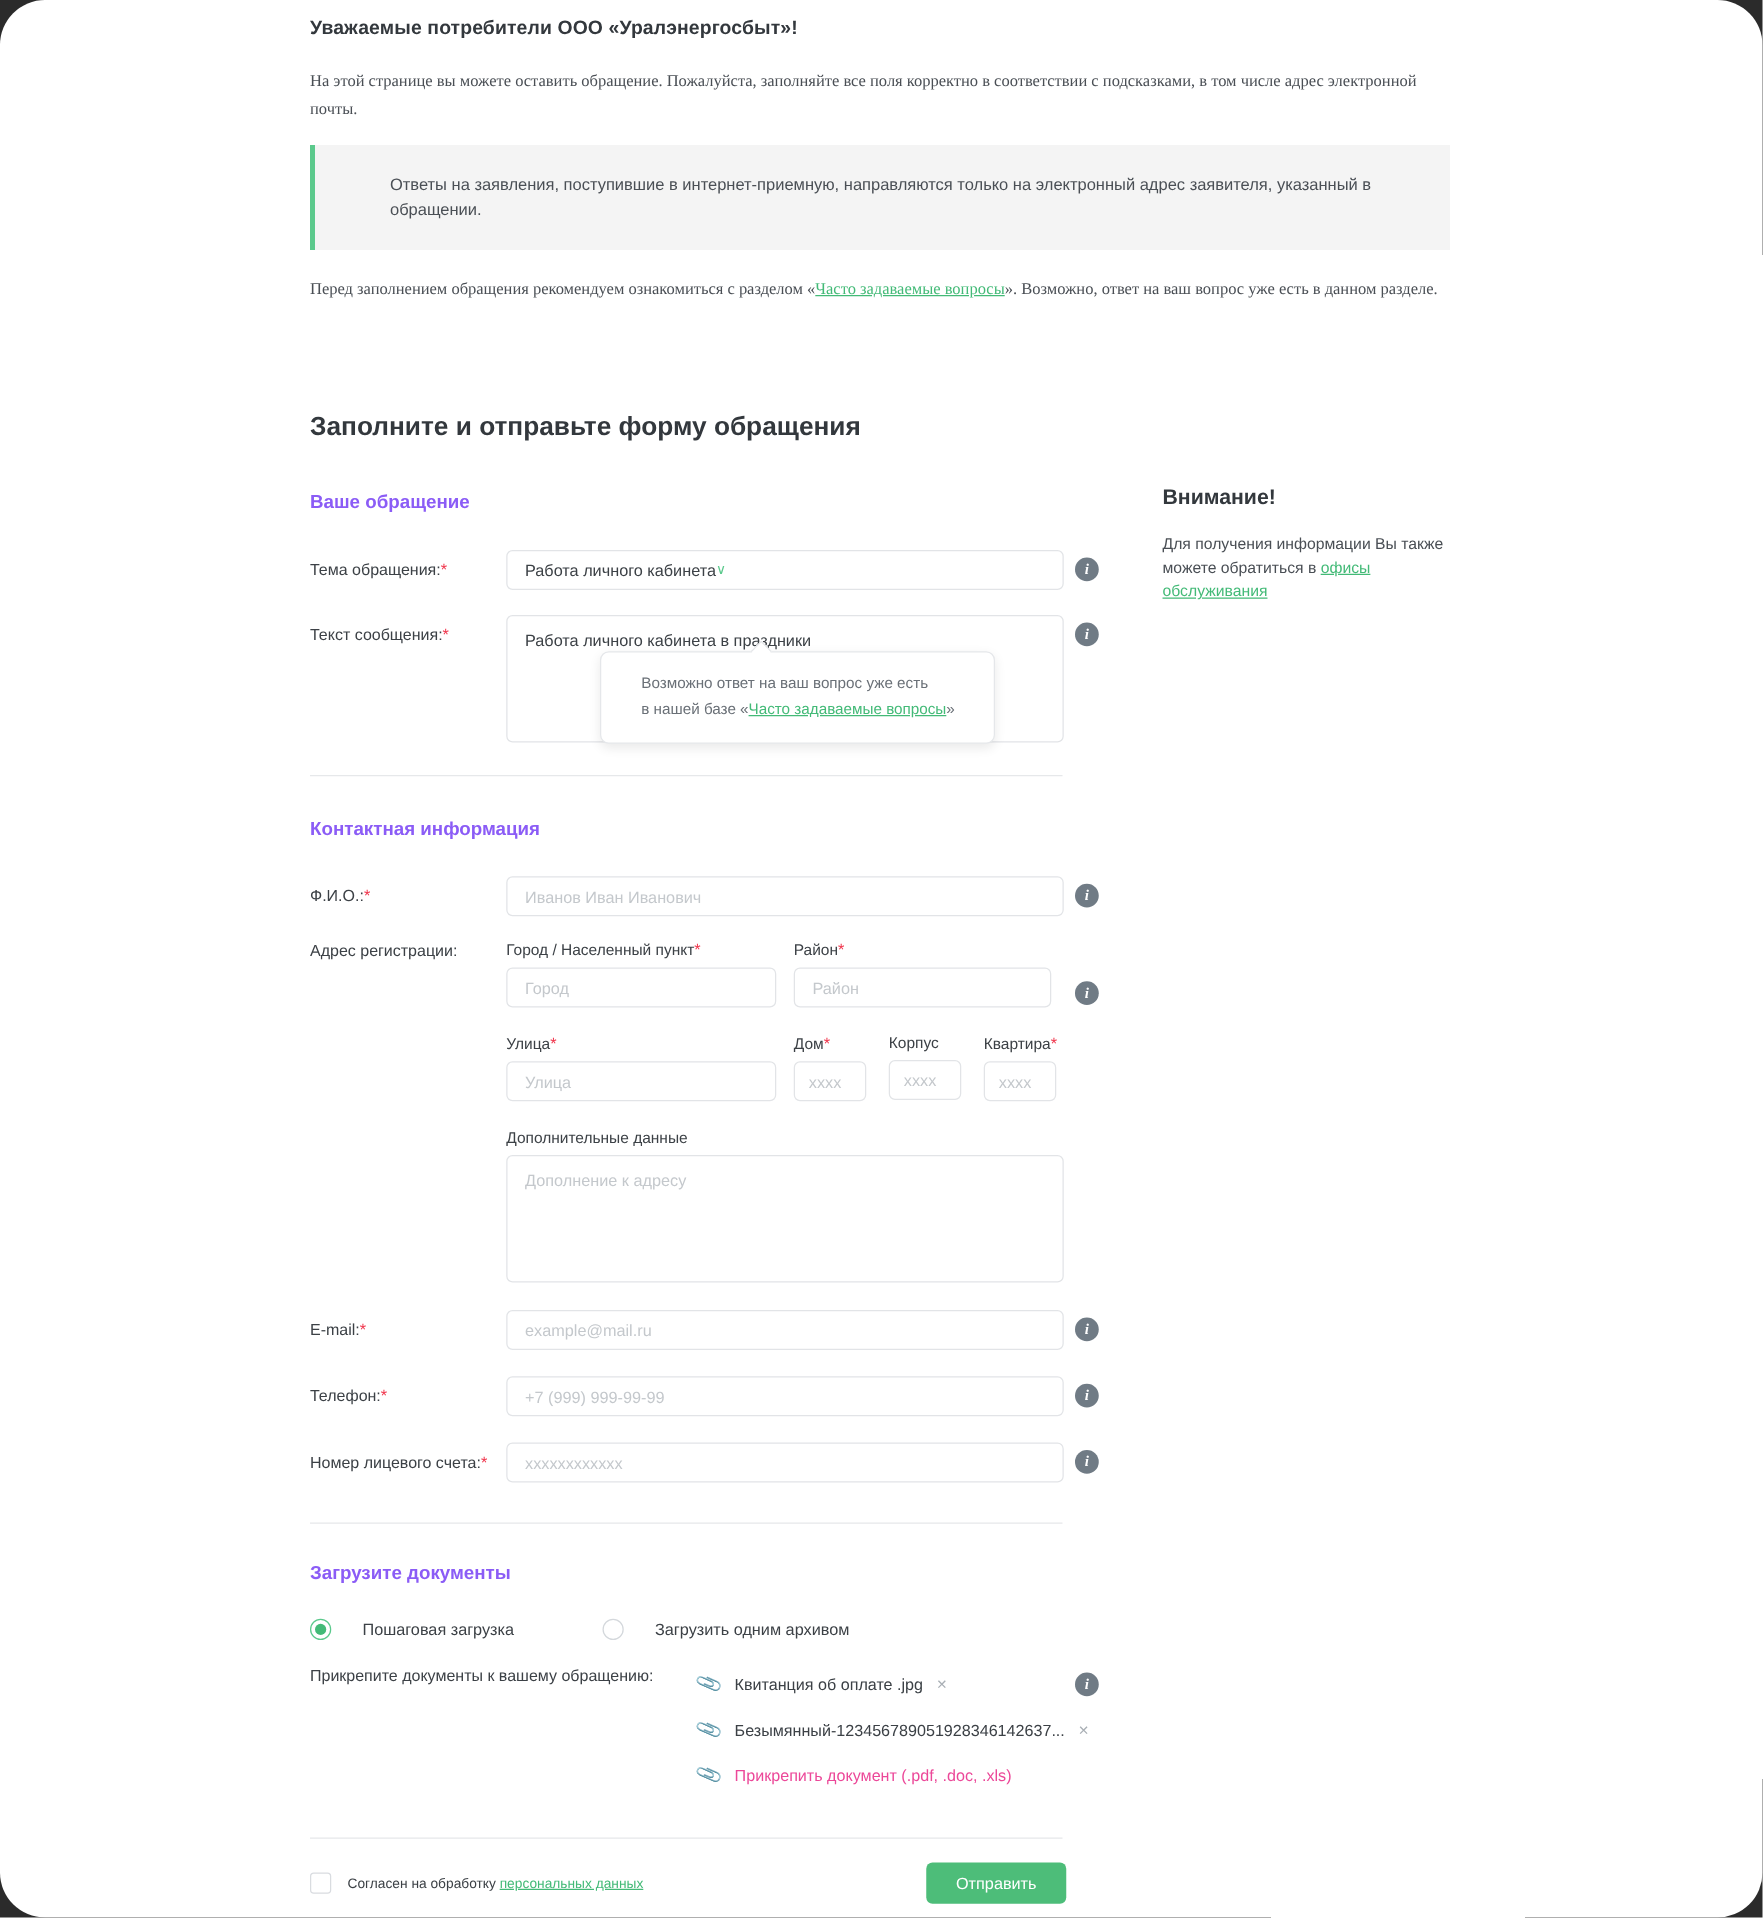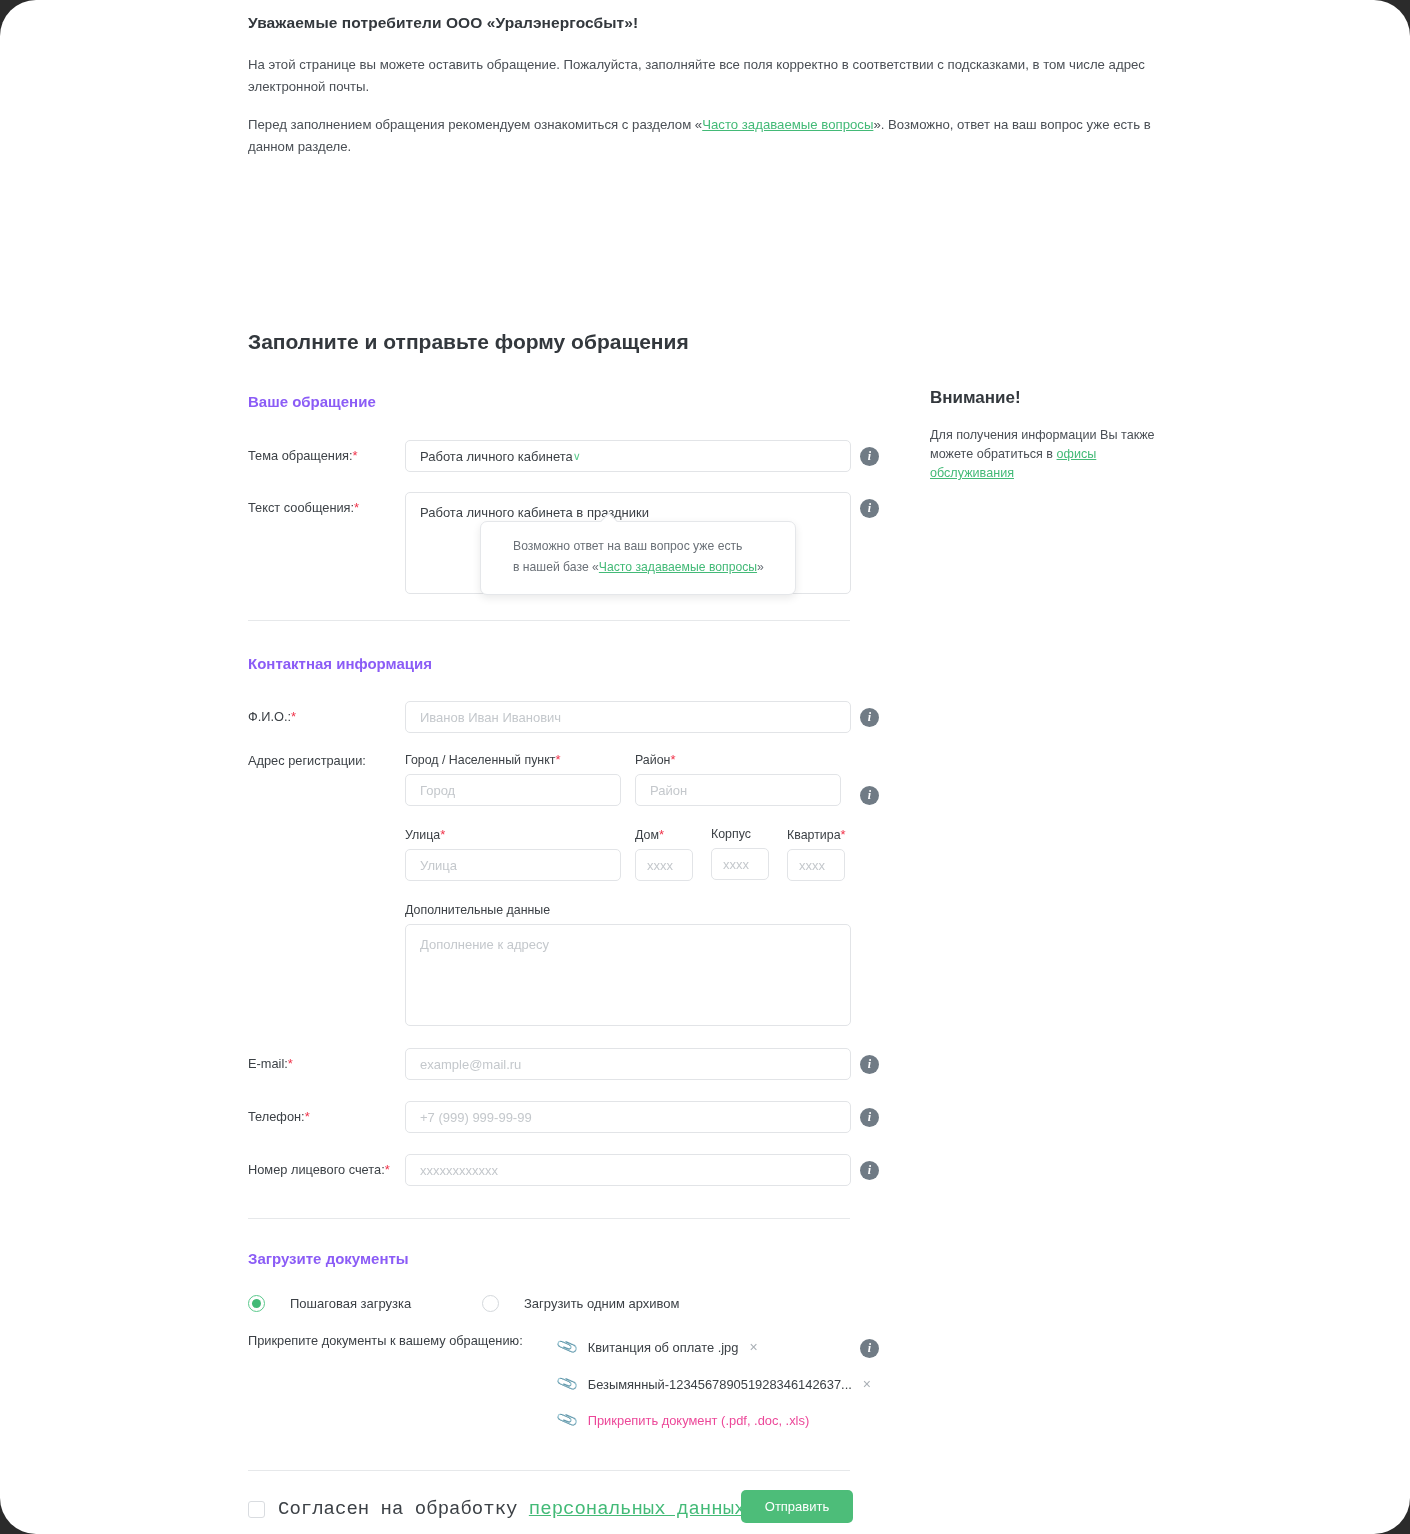--- a/index.html
+++ b/index.html
@@ -18,21 +18,21 @@
   }
   .wrap { position: relative; width: 1410px; height: 1534px; }
 
   
   .intro { position: absolute; left: 248px; top: 14px; width: 912px; }
   .intro h1 {
     margin: 0 0 22px 0;
     font-size: 15.5px; font-weight: bold; color: #33383d; letter-spacing: .1px;
   }
   .para {
-    font-size: 13.2px; line-height: 22px; color: #4a4f55; margin: 0 0 16px 0;
+    font-size: 13.2px; line-height: 22px; color: #4a4f55; margin: 0 0 16px 0; font-family: Liberation Serif, serif;
   }
   .notice {
     background: #f4f4f4;
     border-left: 4px solid #5bc98c;
     padding: 22px 26px 22px 60px;
     margin: 18px 0 20px 0;
     font-size: 13.2px; line-height: 20px; color: #4a4f55;
   }
   a.lnk { color: #43ba77; text-decoration: underline; }
 
@@ -135,37 +135,40 @@
   .fname { font-size: 12.9px; color: #3c4146; }
   .fname.green { color: #ec4899; cursor: pointer; }
   .xbtn { font-size: 14px; color: #a9afb5; cursor: pointer; line-height: 1; }
 
   
   .cb {
     width: 17px; height: 17px; border: 1px solid #d9dce0;
     border-radius: 3px; background: #fff; flex: none; cursor: pointer;
   }
   .agree { position: absolute; left: 248px; top: 1498px; display: flex; align-items: center; gap: 13px; }
-  .agree-txt { font-size: 19px; color: #3c4146; font-family: Liberation Mono, monospace; }
+  .agree-txt { font-size: 11px; color: #3c4146; }
   .submit {
     position: absolute; left: 741px; top: 1490px;
     width: 112px; height: 33px; border: none; border-radius: 5px;
     background: #4dbd79; color: #fff; font-size: 13px;
     font-family: inherit; cursor: pointer;
   }
 </style>
 </head>
 <body>
 
 <div class="wrap">
 <div class="page">
 
   <div class="intro">
     <h1>Уважаемые потребители ООО «Уралэнергосбыт»!</h1>
     <p class="para">На этой странице вы можете оставить обращение. Пожалуйста, заполняйте все поля корректно в соответствии с подсказками, в том числе адрес электронной почты.</p>
+    <div class="notice">
+      <span>Ответы на заявления, поступившие в интернет-приемную, направляются только на электронный адрес заявителя, указанный в обращении.</span>
+    </div>
     <p class="para"><span>Перед заполнением обращения рекомендуем ознакомиться с разделом «</span><a class="lnk" href="#">Часто задаваемые вопросы</a><span>». Возможно, ответ на ваш вопрос уже есть в данном разделе.</span></p>
   </div>
 
   <h2 class="form-title">Заполните и отправьте форму обращения</h2>
 
   <div class="aside">
     <h3>Внимание!</h3>
     <p><span>Для получения информации Вы также можете обратиться в </span><a class="lnk" href="#">офисы обслуживания</a></p>
   </div>
 

